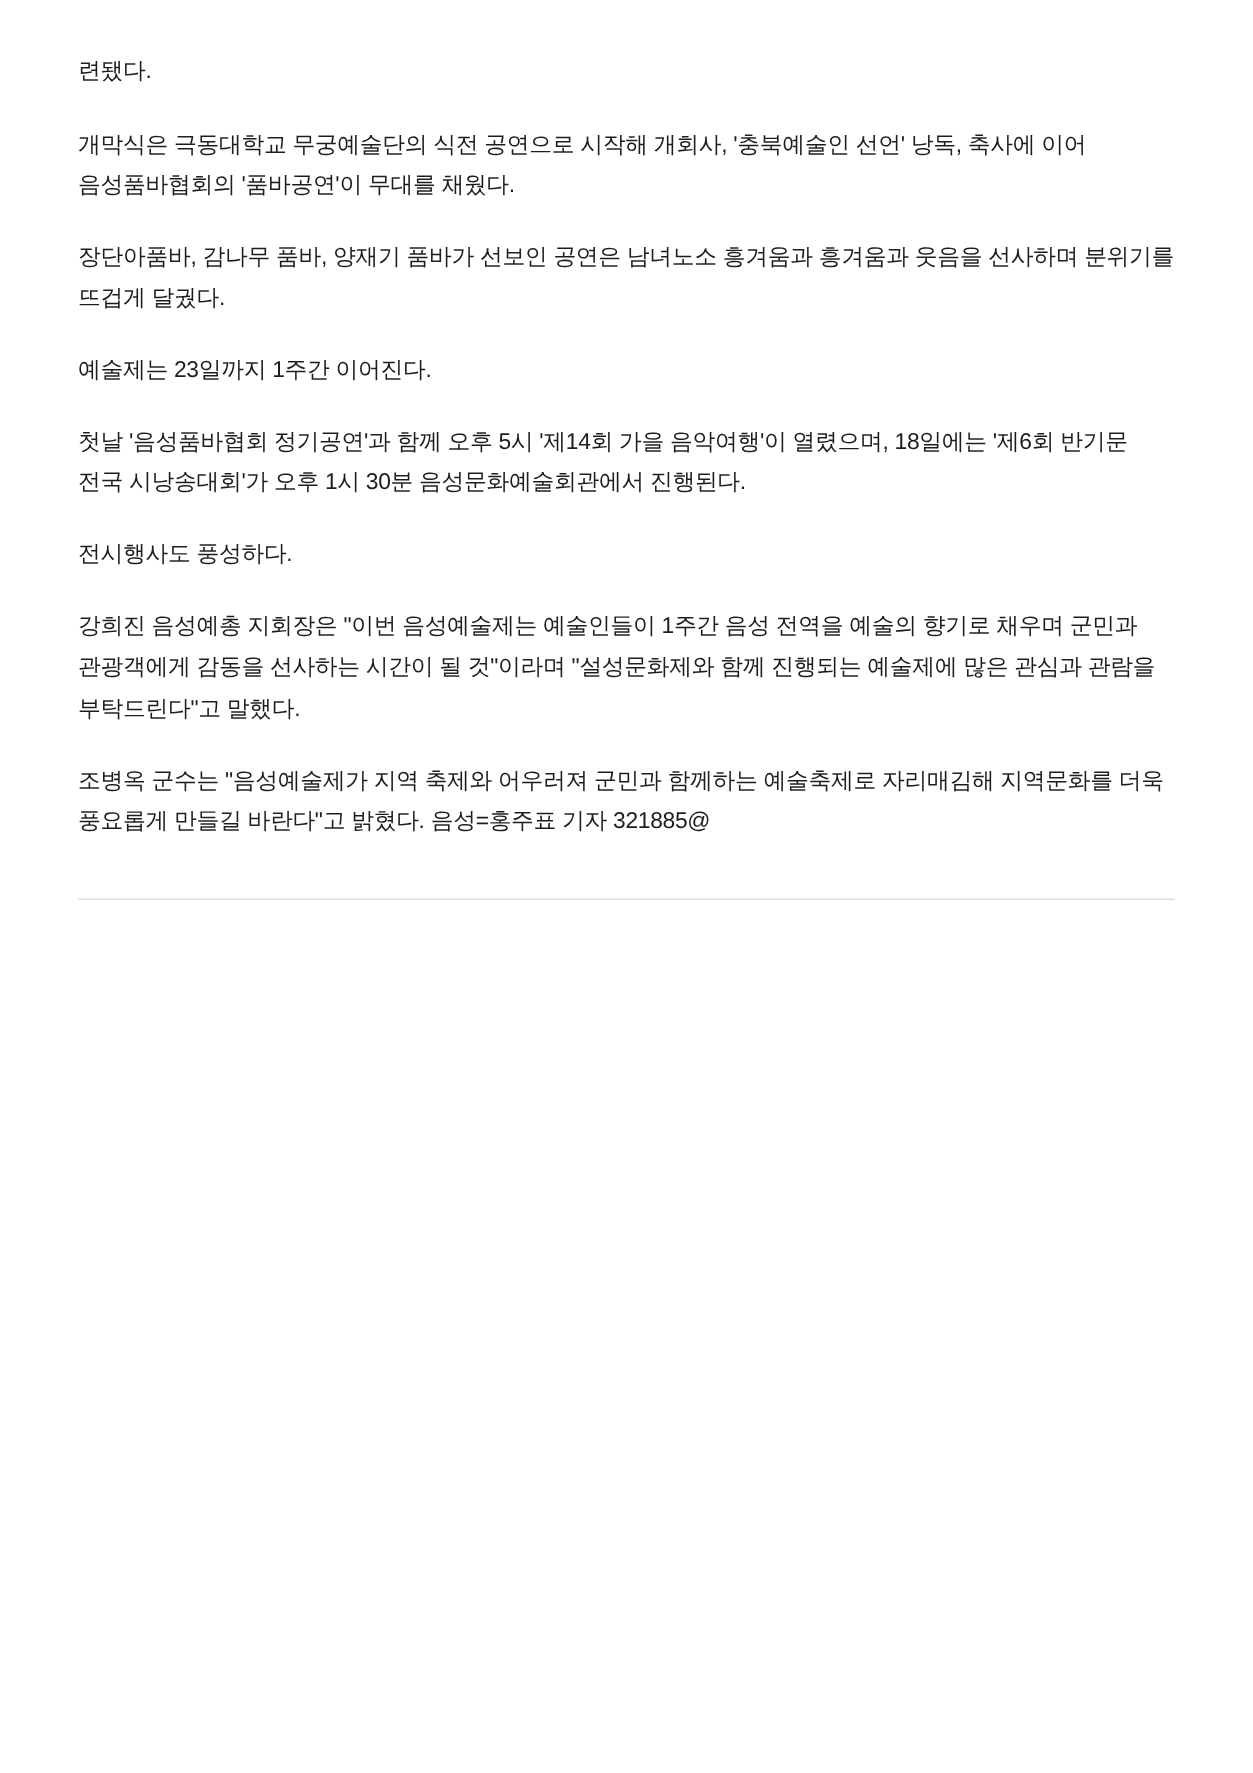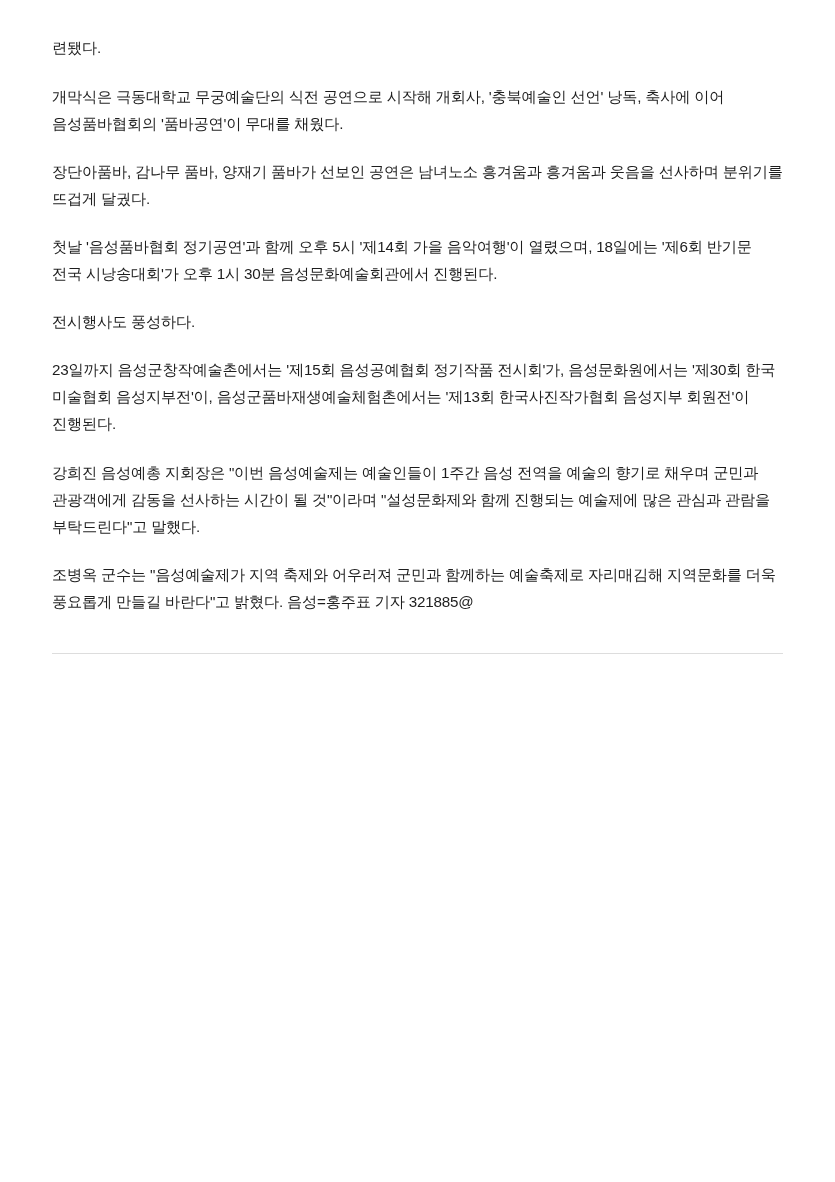--- a/index.html
+++ b/index.html
@@ -52,23 +52,23 @@
 </head>
 <body>
 
 <div class="page">
 
   <div class="article-body">
 
     <p class="para first">련됐다.</p>
     <p class="para">개막식은 극동대학교 무궁예술단의 식전 공연으로 시작해 개회사, '충북예술인 선언' 낭독, 축사에 이어 음성품바협회의 '품바공연'이 무대를 채웠다.</p>
     <p class="para">장단아품바, 감나무 품바, 양재기 품바가 선보인 공연은 남녀노소 흥겨움과 흥겨움과 웃음을 선사하며 분위기를 뜨겁게 달궜다.</p>
+    <p class="para">예술제는 23일까지 1주간 이어진다.</p>
     <p class="para">첫날 '음성품바협회 정기공연'과 함께 오후 5시 '제14회 가을 음악여행'이 열렸으며, 18일에는 '제6회 반기문 전국 시낭송대회'가 오후 1시 30분 음성문화예술회관에서 진행된다.</p>
     <p class="para">전시행사도 풍성하다.</p>
-    <p class="para">23일까지 음성군창작예술촌에서는 '제15회 음성공예협회 정기작품 전시회'가, 음성문화원에서는 '제30회 한국 미술협회 음성지부전'이, 음성군품바재생예술체험촌에서는 '제13회 한국사진작가협회 음성지부 회원전'이 진행된다.</p>
     <p class="para">강희진 음성예총 지회장은 "이번 음성예술제는 예술인들이 1주간 음성 전역을 예술의 향기로 채우며 군민과 관광객에게 감동을 선사하는 시간이 될 것"이라며 "설성문화제와 함께 진행되는 예술제에 많은 관심과 관람을 부탁드린다"고 말했다.</p>
     <p class="para last">조병옥 군수는 "음성예술제가 지역 축제와 어우러져 군민과 함께하는 예술축제로 자리매김해 지역문화를 더욱 풍요롭게 만들길 바란다"고 밝혔다. 음성=홍주표 기자 321885@</p>
 
   </div>
 
   <div class="divider"></div>
 
   <div class="footer-space"></div>
 
 </div>

